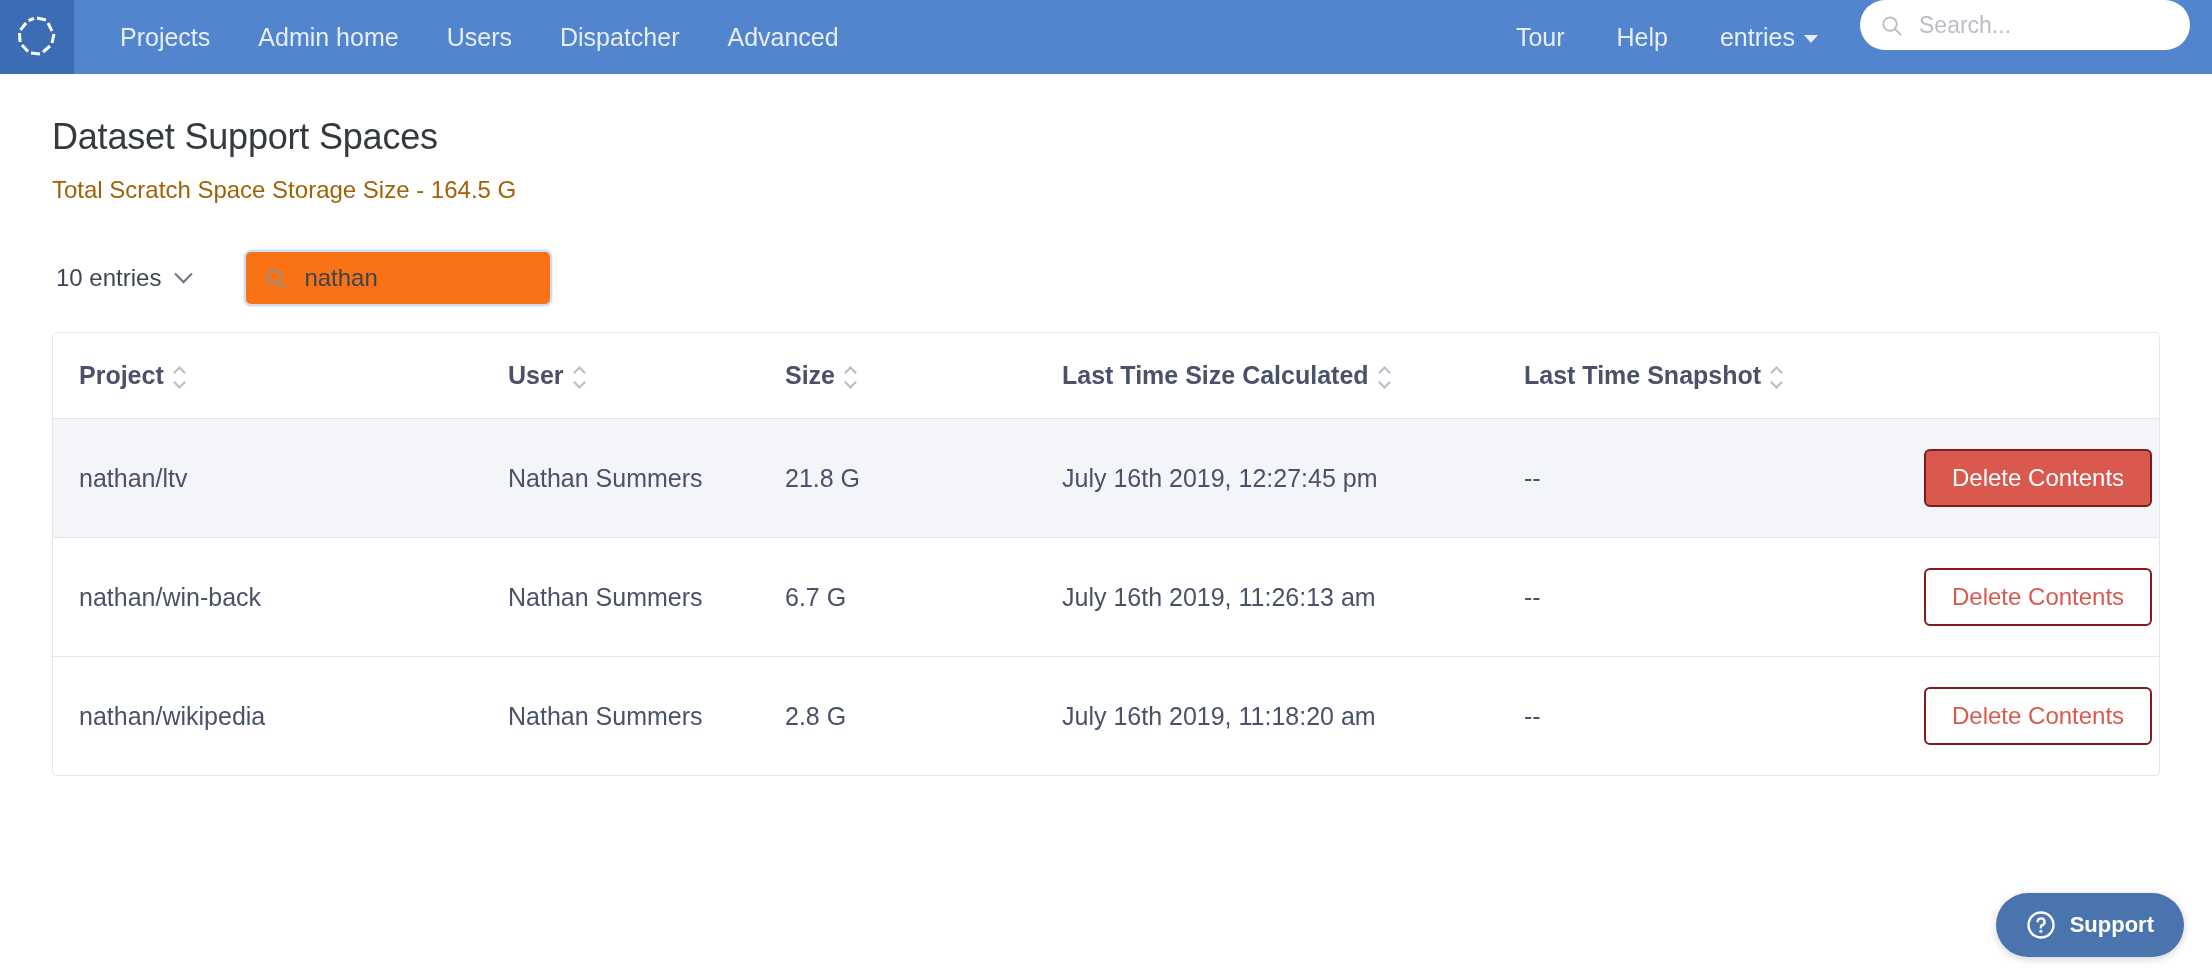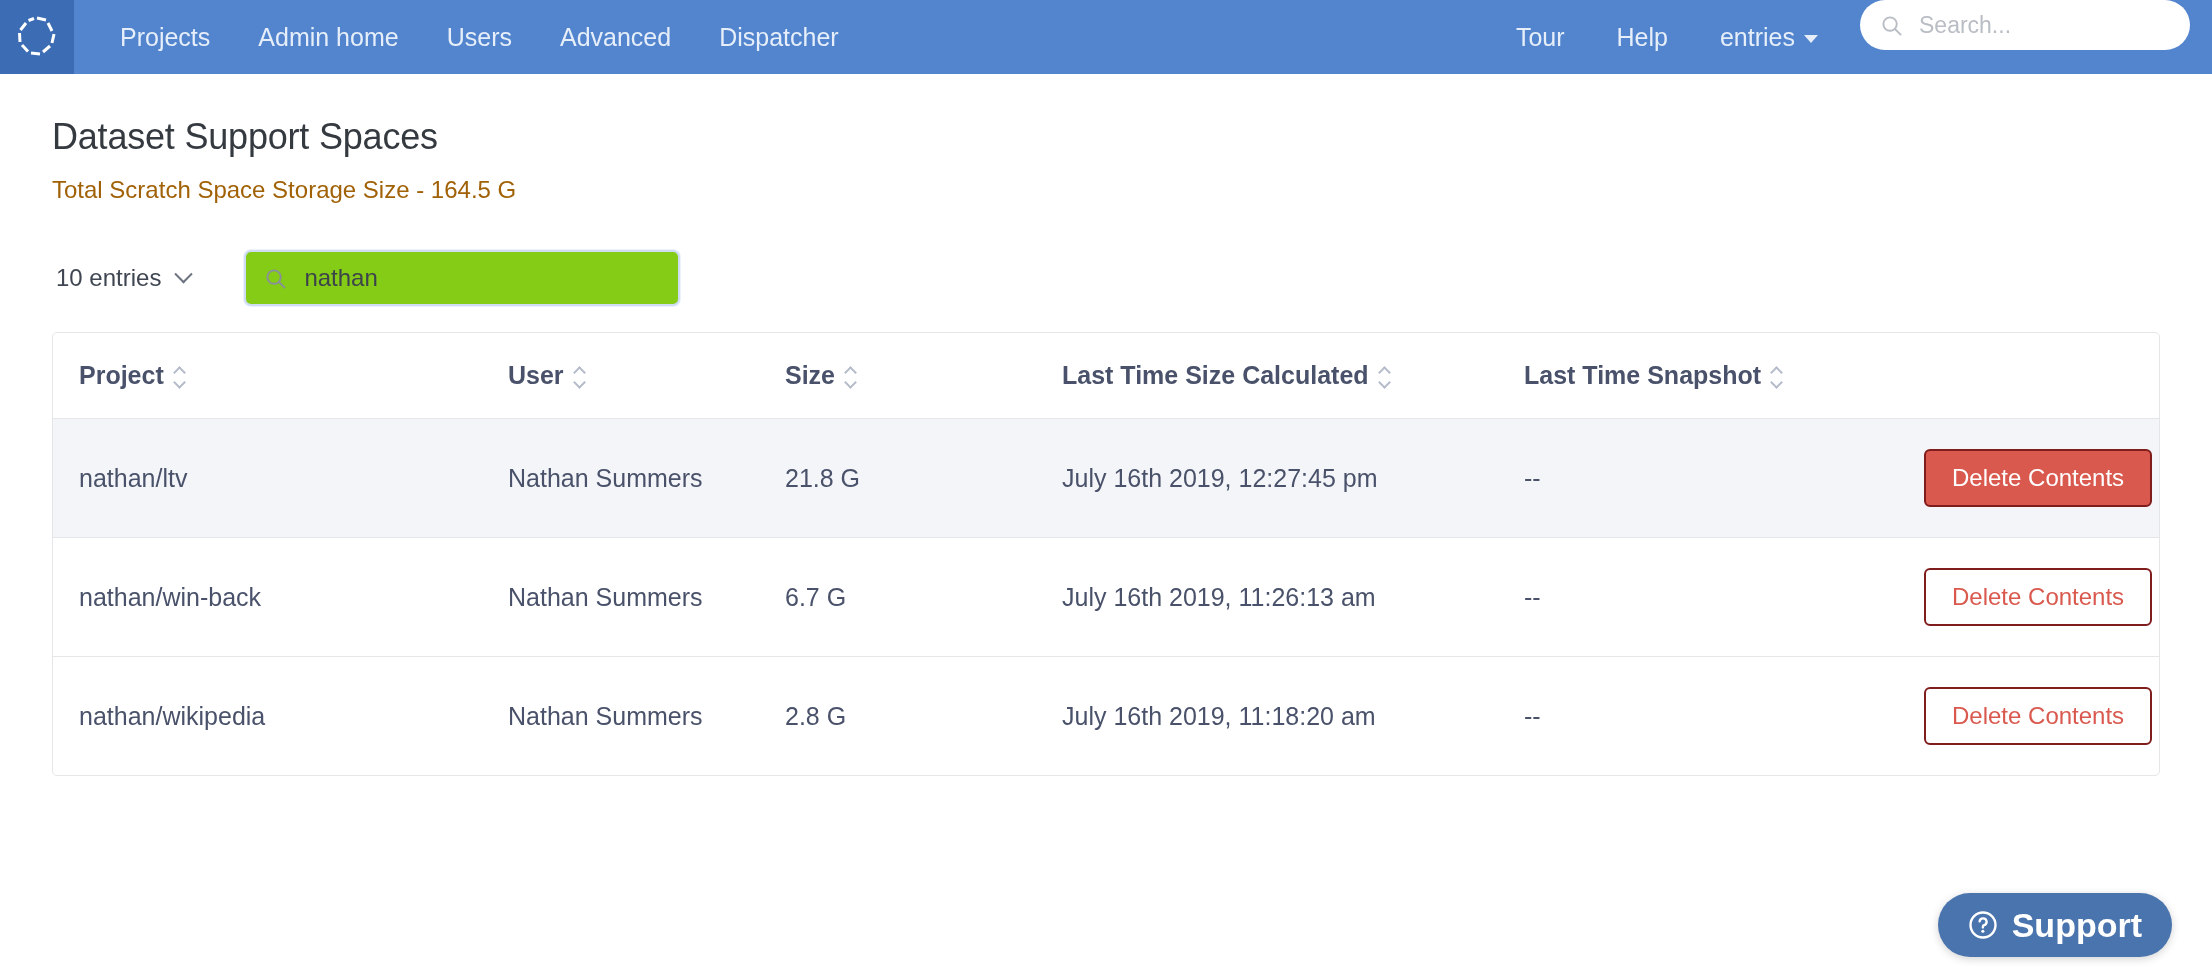--- a/index.html
+++ b/index.html
@@ -114,28 +114,28 @@
   .entries-select .chev {
     margin-left: 16px;
     display: inline-block;
     width: 13px; height: 13px;
     border-right: 2.2px solid #6d7480;
     border-bottom: 2.2px solid #6d7480;
     transform: rotate(45deg) translate(-3px,-3px);
   }
   .table-search {
     margin-left: 50px;
-    width: 436px;
+    width: 308px;
     height: 56px;
     border: 2px solid #cfdcf2;
     border-radius: 7px;
     display: flex;
     align-items: center;
     padding: 0 18px;
-    background: #84cc16;
+    background: #f97316;
     box-shadow: 0 0 0 1px rgba(180,205,245,0.25);
   }
   .table-search .mag { margin-right: 15px; flex: 0 0 auto; }
   .table-search input {
     border: 0; outline: 0;
     font-size: 24px;
     font-family: "Liberation Sans", sans-serif;
     color: #3d434b;
     width: 100%;
     background: transparent;
@@ -261,31 +261,31 @@
     color: #3b8df7;
     font-size: 25px;
     margin: 0 14px;
     cursor: pointer;
     background: #fff;
   }
 
   
   .support-btn {
     position: absolute;
-    right: 40px;
+    right: 28px;
     bottom: 22px;
     background: #4a74ad;
     color: #ffffff;
     border-radius: 32px;
     height: 64px;
     display: flex;
     align-items: center;
     padding: 0 30px;
     cursor: pointer;
-    font-size: 34px;
+    font-size: 22px;
     font-weight: bold;
     box-shadow: 0 2px 8px rgba(0,0,0,0.18);
   }
   .support-btn .q-ico {
     margin-right: 14px;
     display: flex;
     align-items: center;
   }
   .bodywrap { position: relative; width: 2212px; height: 979px; overflow: hidden; }
 </style>
@@ -309,22 +309,22 @@
           <line x1="17" y1="36" x2="28" y2="22"></line>
           <line x1="33" y1="17" x2="44" y2="13"></line>
         </g>
       </svg>
     </div>
 
     <div class="nav-links">
       <a class="nav-link">Projects</a>
       <a class="nav-link">Admin home</a>
       <a class="nav-link">Users</a>
+      <a class="nav-link">Dispatcher</a>
       <a class="nav-link">Advanced</a>
-      <a class="nav-link">Dispatcher</a>
     </div>
 
     <div class="nav-right">
       <a class="nav-link">Tour</a>
       <a class="nav-link">Help</a>
       <a class="nav-link"><span>entries</span><span class="caret"></span></a>
       <div class="search-pill">
         <svg class="mag" width="23" height="23" viewBox="0 0 24 24">
           <circle cx="10.5" cy="10.5" r="7" fill="none" stroke="#b9bdc4" stroke-width="2"></circle>
           <line x1="15.6" y1="15.6" x2="21.5" y2="21.5" stroke="#b9bdc4" stroke-width="2" stroke-linecap="round"></line>

